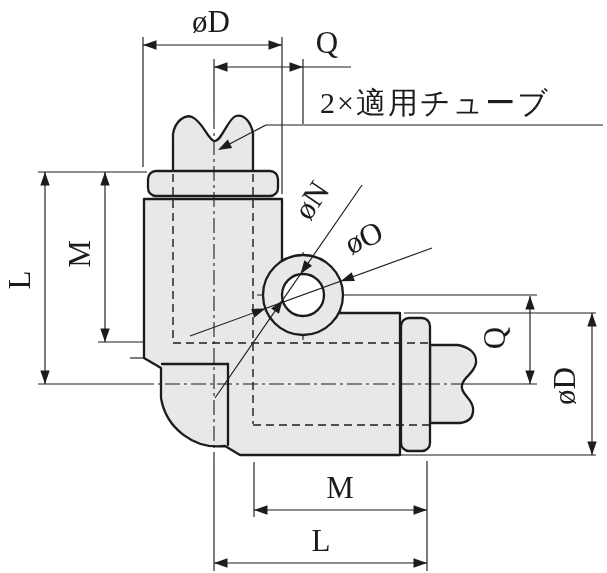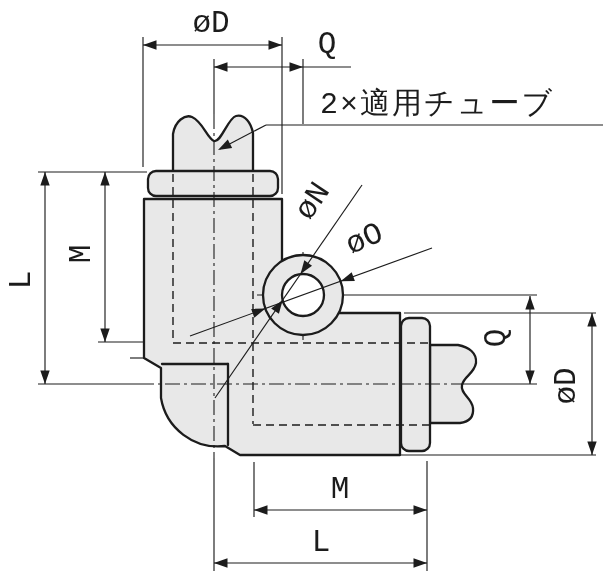--- a/index.html
+++ b/index.html
@@ -1,17 +1,17 @@
 <!DOCTYPE html>
 <html><head>
 <meta charset="utf-8">
 <style>
   html,body{margin:0;padding:0;background:#ffffff;}
   .stage{position:relative;width:607px;height:573px;background:#ffffff;overflow:hidden;
-         font-family:Liberation Mono, monospace;}
+         font-family:Liberation Serif, serif;}
   svg{display:block}
   .thick{stroke:#1c1c1c;stroke-width:2.3;fill:none;stroke-linecap:round;stroke-linejoin:round;}
   .thickfill{stroke:#1c1c1c;stroke-width:2.3;stroke-linejoin:round;}
   .thin{stroke:#1c1c1c;stroke-width:1.15;fill:none;stroke-linecap:butt;}
   .hidden-l{stroke:#1c1c1c;stroke-width:1.4;fill:none;stroke-dasharray:8 5;}
   .centerl{stroke:#1c1c1c;stroke-width:1.1;fill:none;stroke-dasharray:15 4 3 4;}
   .arw{fill:#1c1c1c;stroke:none;}
   text{fill:#1c1c1c;}
   .dimtxt{font-size:31px;}
   .notetxt{font-size:30px;letter-spacing:2px;}

